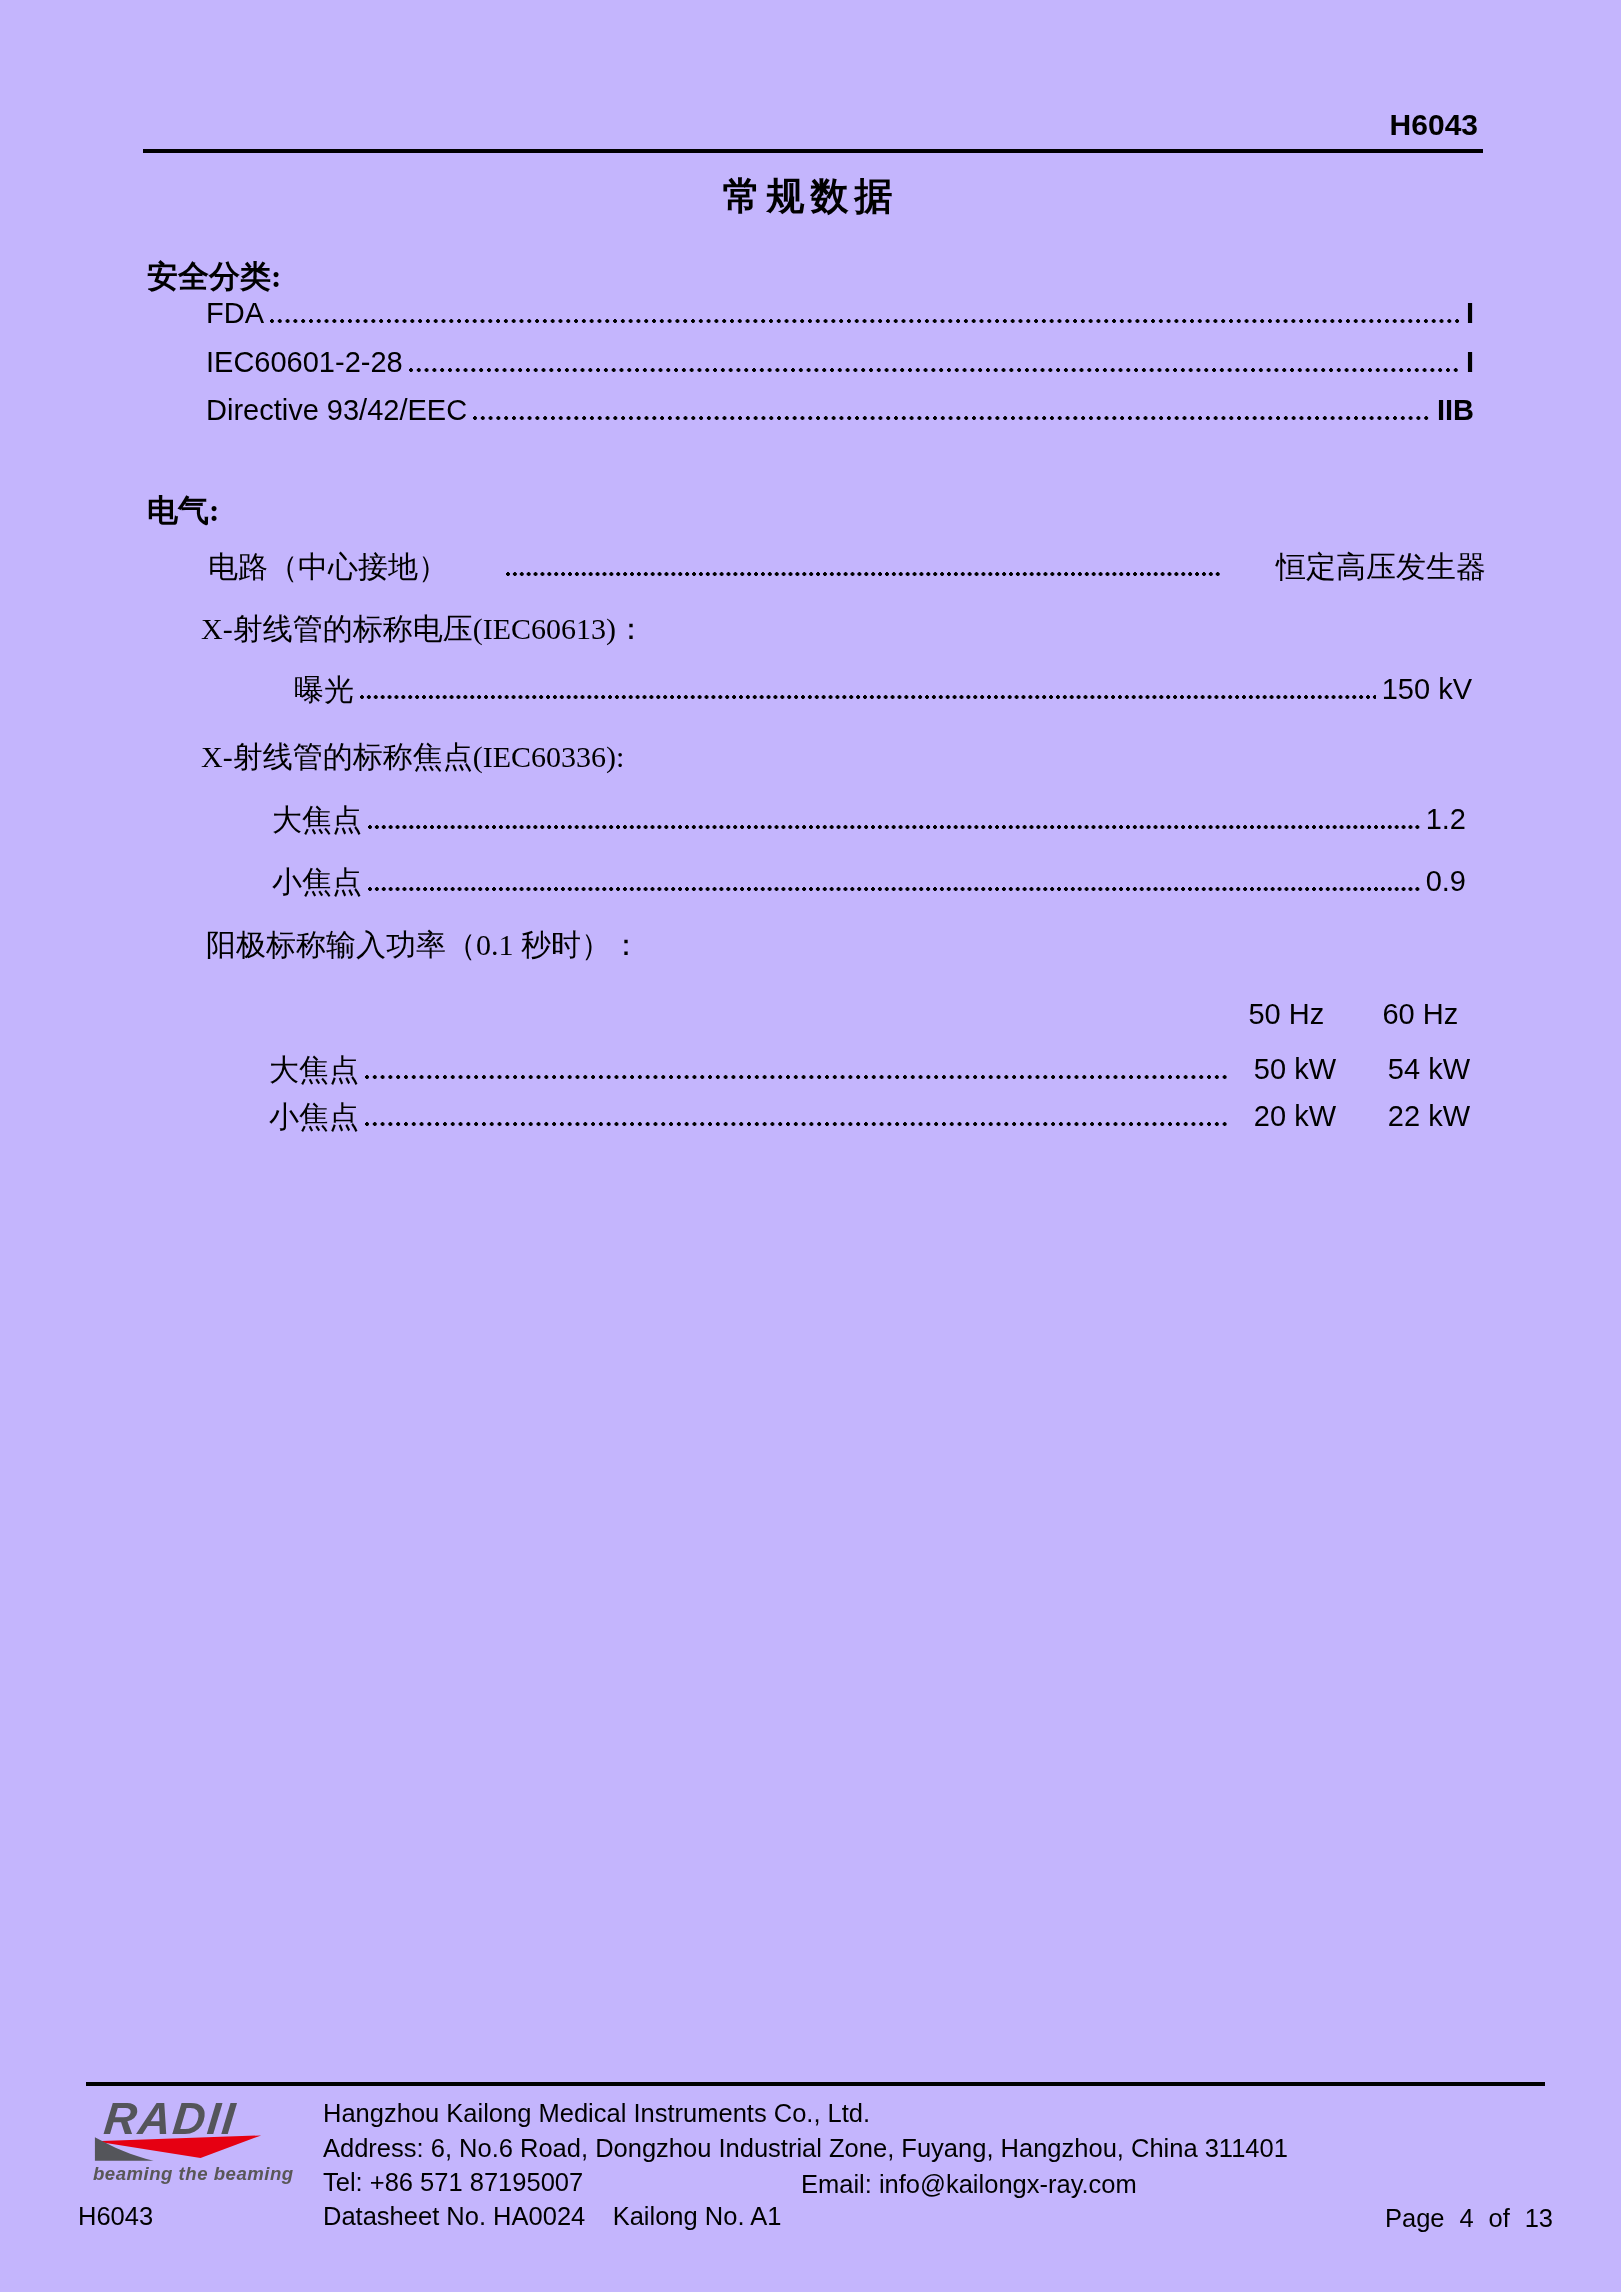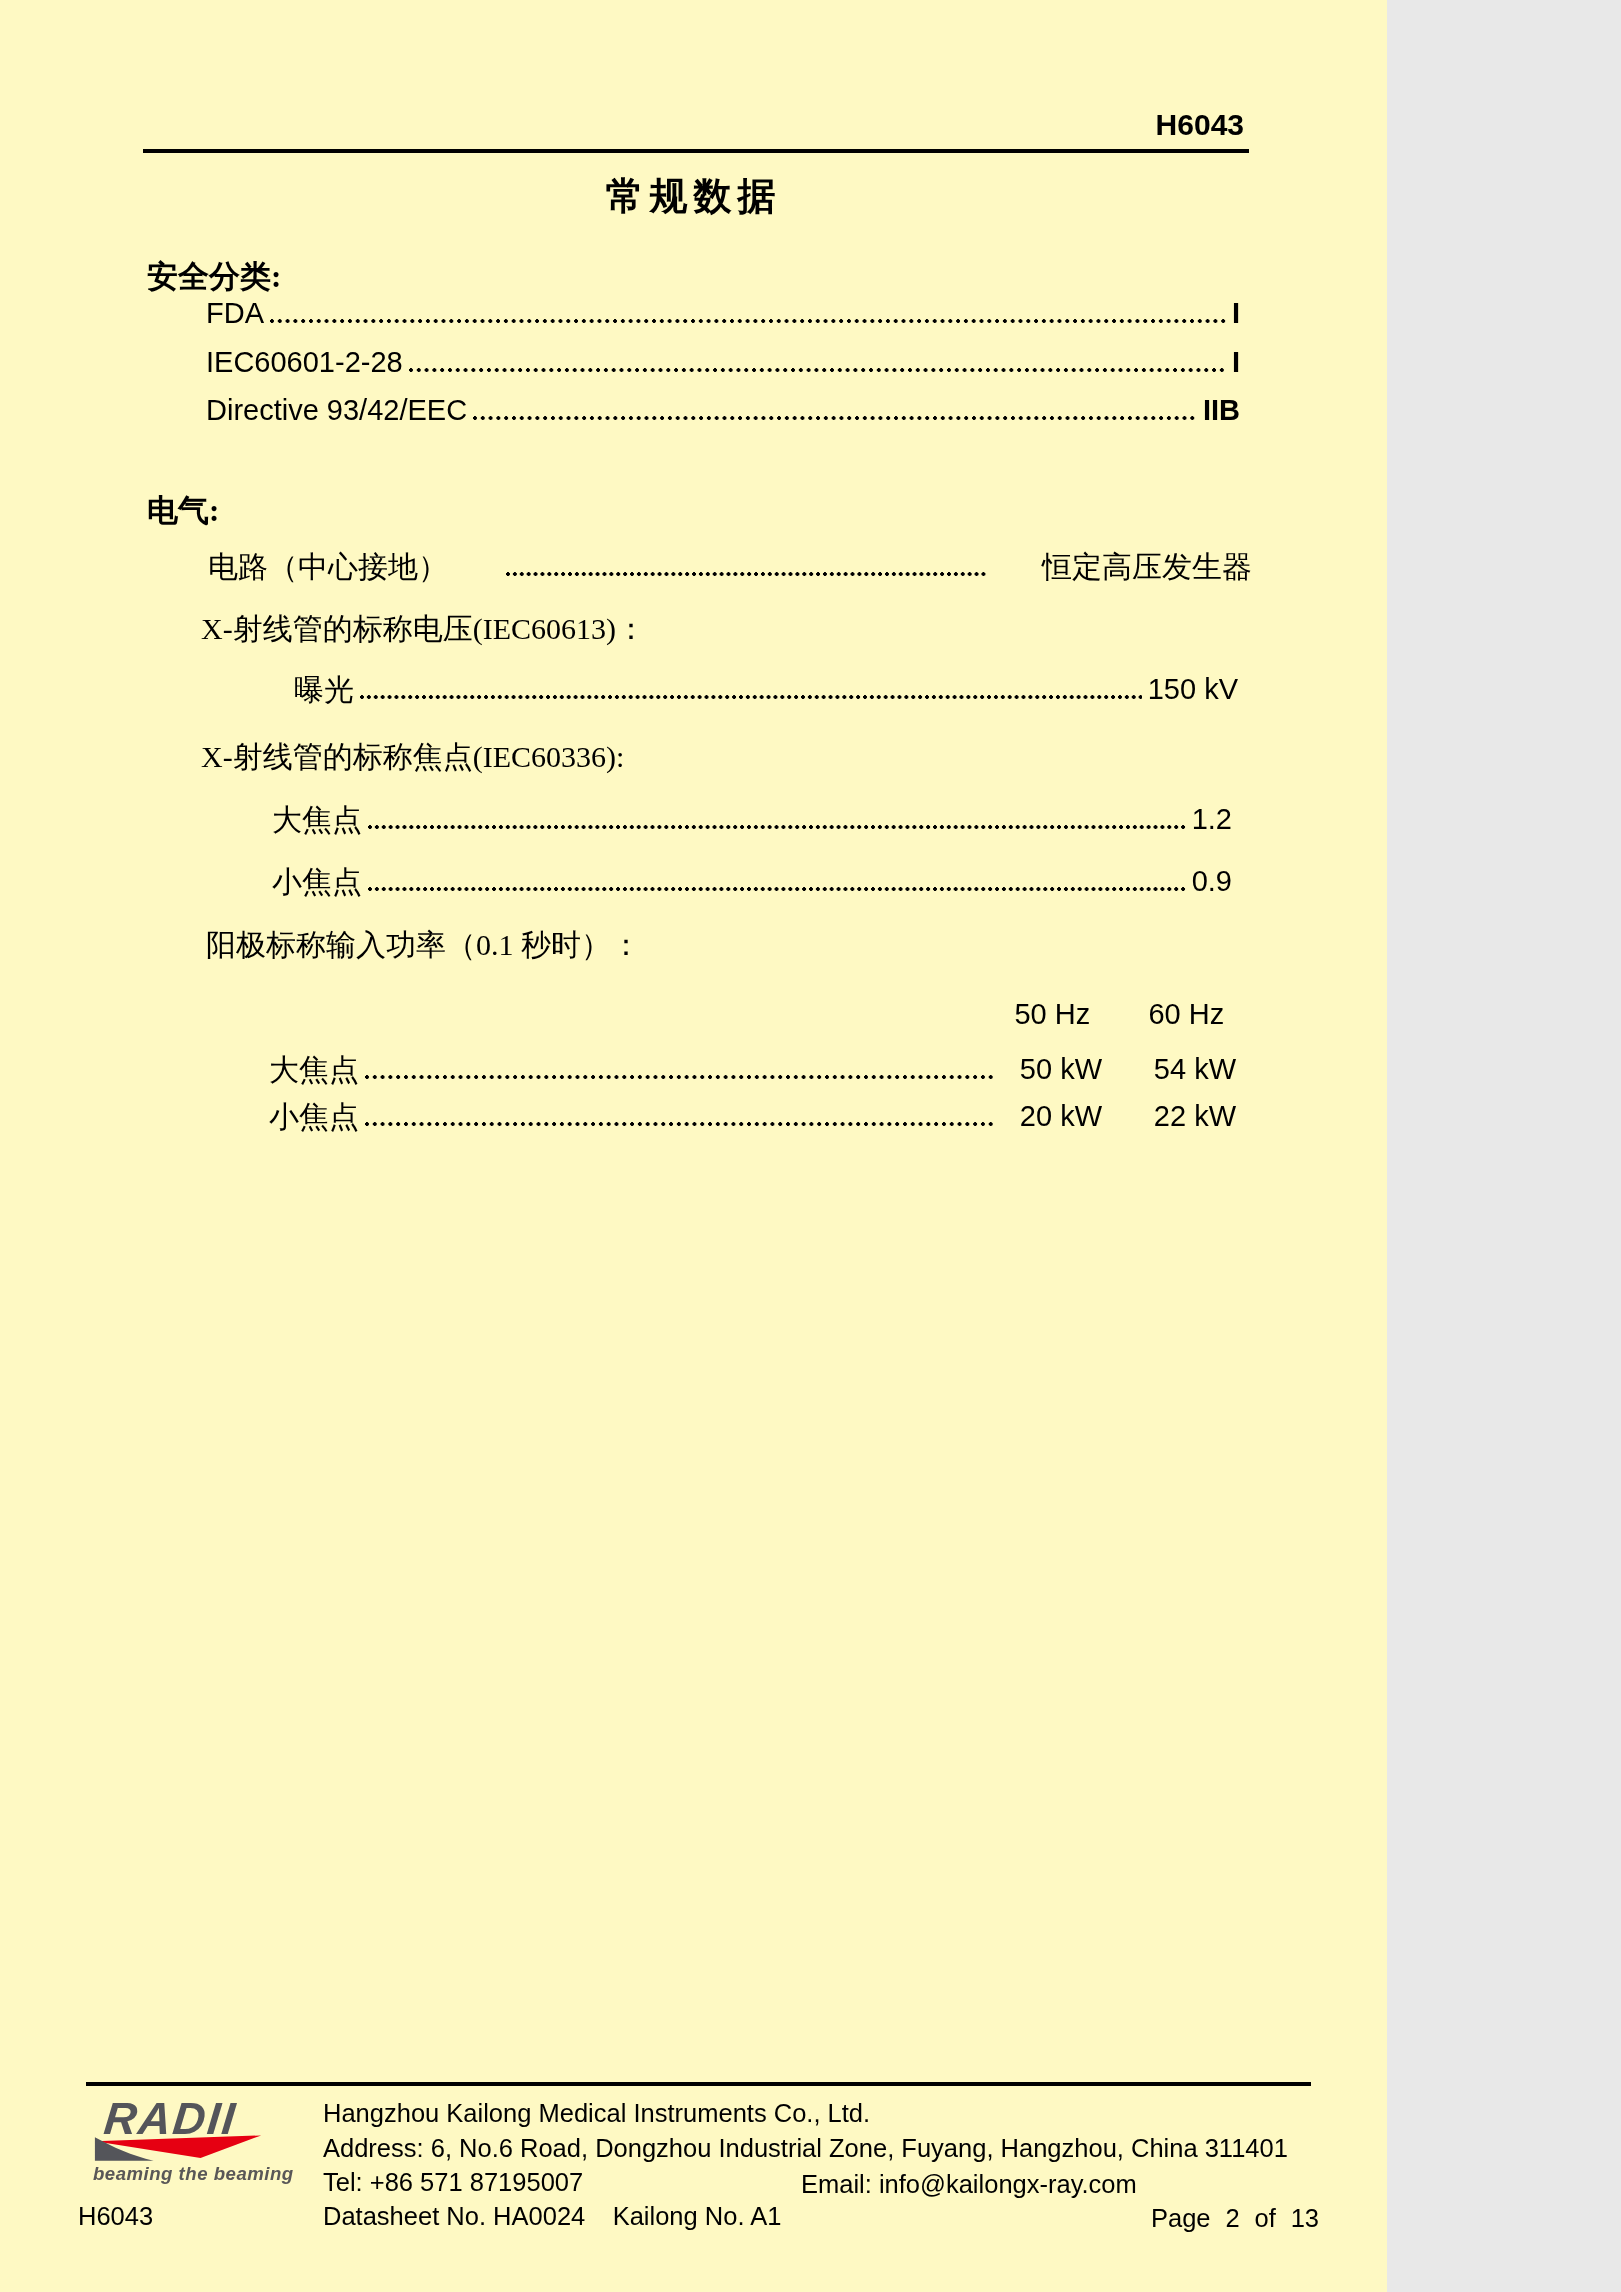--- a/index.html
+++ b/index.html
@@ -1,19 +1,19 @@
 <!DOCTYPE html>
 <html><head>
 <meta charset="utf-8">
 <style>
   html,body{margin:0;padding:0;background:#e8e8e8;}
   .page{
     position:relative;
-    width:1387px;height:2293px;
-    background:#fef9c3;
+    width:1621px;height:2293px;
+    background:#c4b5fd;
     font-family:"Liberation Sans", sans-serif;
     color:#000;
     overflow:hidden;
   }
   .abs{position:absolute;}
   
   .doc-code{top:108px;right:143px;font-size:30px;font-weight:bold;}
   .rule{height:3.9px;background:#000;}
   .rule-top{left:143px;right:138px;top:149px;}
   .page-title{left:0;right:0;top:171px;text-align:center;
@@ -133,16 +133,16 @@
 
   <div class="abs ft" style="left:323px;top:2099px;">Hangzhou Kailong Medical Instruments Co., Ltd.</div>
   <div class="abs ft" style="left:323px;top:2134px;">Address: 6, No.6 Road, Dongzhou Industrial Zone, Fuyang, Hangzhou, China 311401</div>
   <div class="abs ft" style="left:323px;top:2168px;">Tel: +86 571 87195007</div>
   <div class="abs ft" style="left:801px;top:2170px;">Email: info@kailongx-ray.com</div>
 
   <div class="abs ft ft-doc-code">H6043</div>
   <div class="abs ft" style="left:323px;top:2202px;">
     <span>Datasheet No. HA0024</span><span class="ds-gap"></span><span>Kailong No. A1</span>
   </div>
-  <div class="abs ft page-info">Page 2 of 13</div>
+  <div class="abs ft page-info">Page 4 of 13</div>
 
 </div>
 
 
 </body></html>

